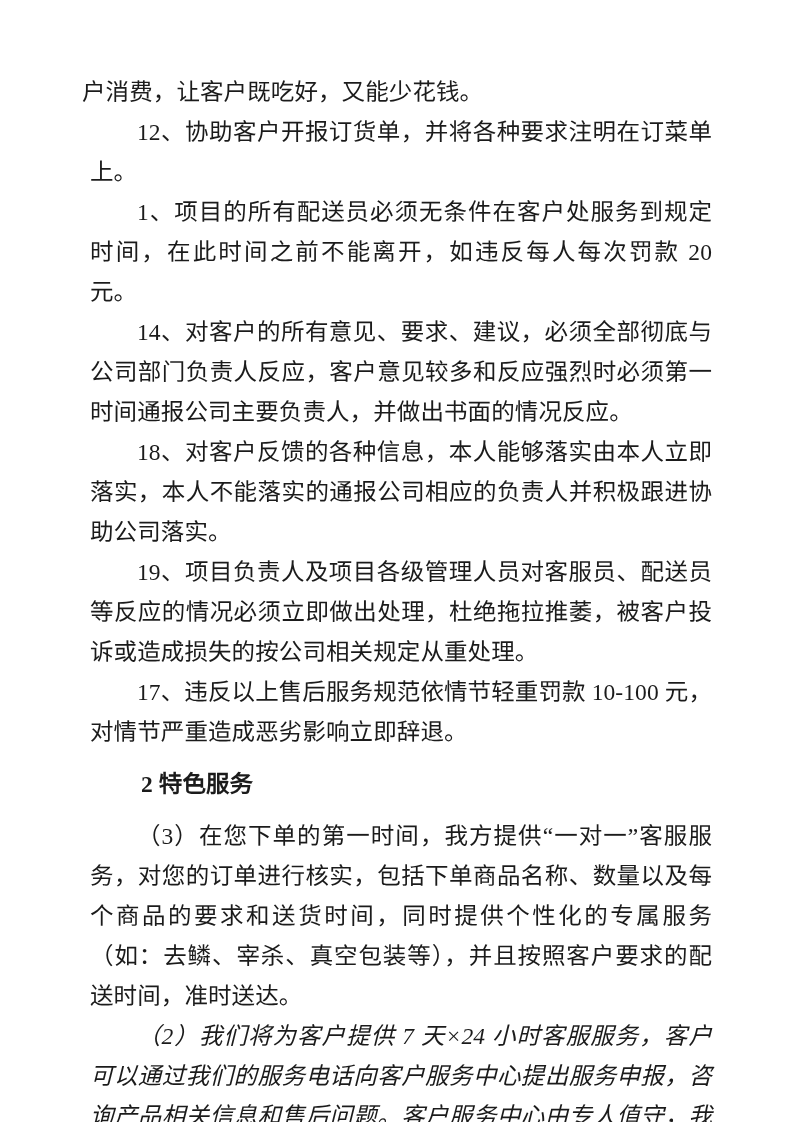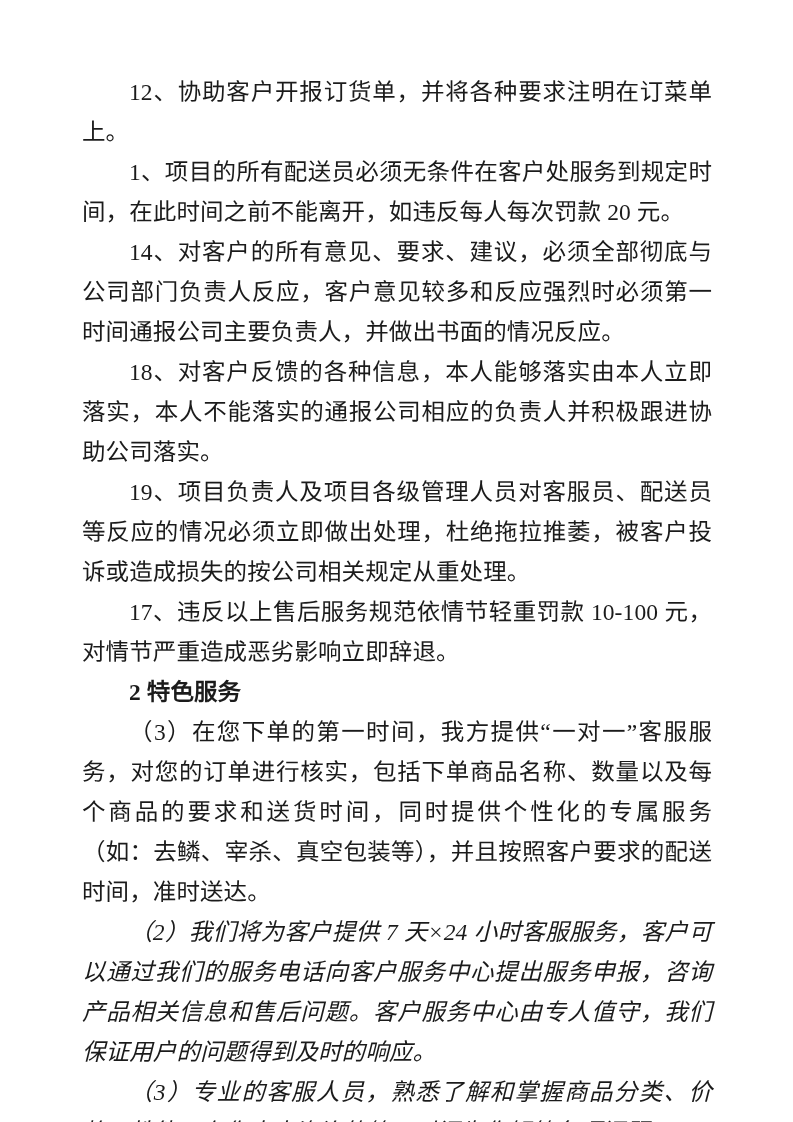--- a/index.html
+++ b/index.html
@@ -45,43 +45,45 @@
   }
 
   
   p.cont {
     text-indent: 0;
   }
 
   
   p.indent {
     text-indent: 2em;
+    margin-left: 8px;
   }
 
   
   h2.heading {
-    margin: 0;
+    margin: 12px;
     font-size: 23.5px;
     line-height: 40px;
     font-weight: bold;
     text-indent: 2em;
     text-align: left;
     letter-spacing: 0.1px;
   }
 
   
   .gap-sm { margin-top: 9px; font-style: italic; }
   .gap-md { margin-top: 12px; }
 </style>
 </head>
 <body>
 
 <div id="page">
   <div id="content">
 
+    <p class="para cont">户消费，让客户既吃好，又能少花钱。</p>
 
     <p class="para indent">12、协助客户开报订货单，并将各种要求注明在订菜单上。</p>
 
     <p class="para indent">1、项目的所有配送员必须无条件在客户处服务到规定时间，在此时间之前不能离开，如违反每人每次罚款 20 元。</p>
 
     <p class="para indent">14、对客户的所有意见、要求、建议，必须全部彻底与公司部门负责人反应，客户意见较多和反应强烈时必须第一时间通报公司主要负责人，并做出书面的情况反应。</p>
 
     <p class="para indent">18、对客户反馈的各种信息，本人能够落实由本人立即落实，本人不能落实的通报公司相应的负责人并积极跟进协助公司落实。</p>
 
     <p class="para indent">19、项目负责人及项目各级管理人员对客服员、配送员等反应的情况必须立即做出处理，杜绝拖拉推萎，被客户投诉或造成损失的按公司相关规定从重处理。</p>

